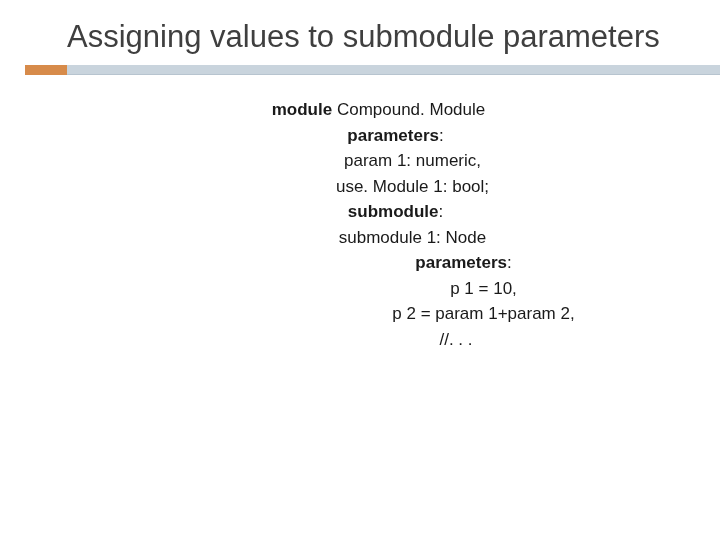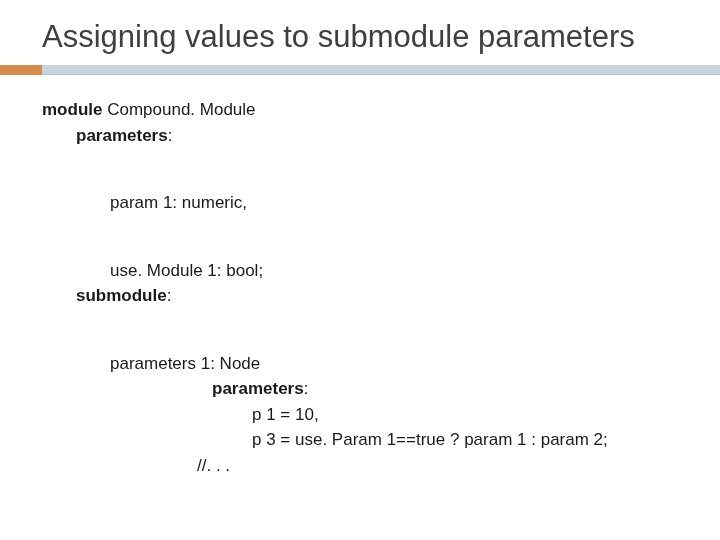--- a/index.html
+++ b/index.html
@@ -9,21 +9,21 @@
     height: 540px;
     background: #ffffff;
     font-family: Arial, Helvetica, sans-serif;
     overflow: hidden;
   }
   .slide {
     position: relative;
     width: 720px;
     height: 540px;
     box-sizing: border-box;
-    padding: 18px 30px 20px 42px;
+    padding: 18px 30px 20px 67px;
   }
   .title {
     font-size: 31px;
     color: #3f3f3f;
     line-height: 1.2;
     margin: 0 0 10px 0;
     font-weight: 400;
   }
   .accent-row {
     display: flex;
@@ -39,24 +39,25 @@
   .accent-gray {
     flex: 1;
     background: #c9d4dd;
     border-bottom: 1px solid #b7c4cf;
   }
   .code {
     margin-top: 22px;
     font-size: 17px;
     color: #1a1a1a;
     line-height: 1.5;
+    text-align: center;
   }
   .code .kw { font-weight: 700; }
   .ind1 { padding-left: 34px; }
-  .ind2 { padding-left: 68px; margin-top: 42px; }
+  .ind2 { padding-left: 68px; }
   .ind3 { padding-left: 170px; }
   .ind4 { padding-left: 210px; }
   .ind-c { padding-left: 155px; }
 </style>
 </head>
 <body>
 
 <div class="slide">
 
   <h1 class="title">Assigning values to submodule parameters</h1>
@@ -65,20 +66,20 @@
     <div class="accent-orange"></div>
     <div class="accent-gray"></div>
   </div>
 
   <div class="code">
     <div><span class="kw">module</span><span> Compound. Module</span></div>
     <div class="ind1"><span class="kw">parameters</span><span>:</span></div>
     <div class="ind2">param 1: numeric,</div>
     <div class="ind2">use. Module 1: bool;</div>
     <div class="ind1"><span class="kw">submodule</span><span>:</span></div>
-    <div class="ind2">parameters 1: Node</div>
+    <div class="ind2">submodule 1: Node</div>
     <div class="ind3"><span class="kw">parameters</span><span>:</span></div>
     <div class="ind4">p 1 = 10,</div>
-    <div class="ind4">p 3 = use. Param 1==true ? param 1 : param 2;</div>
+    <div class="ind4">p 2 = param 1+param 2,</div>
     <div class="ind-c">//. . .</div>
   </div>
 
 </div>
 
 </body></html>

